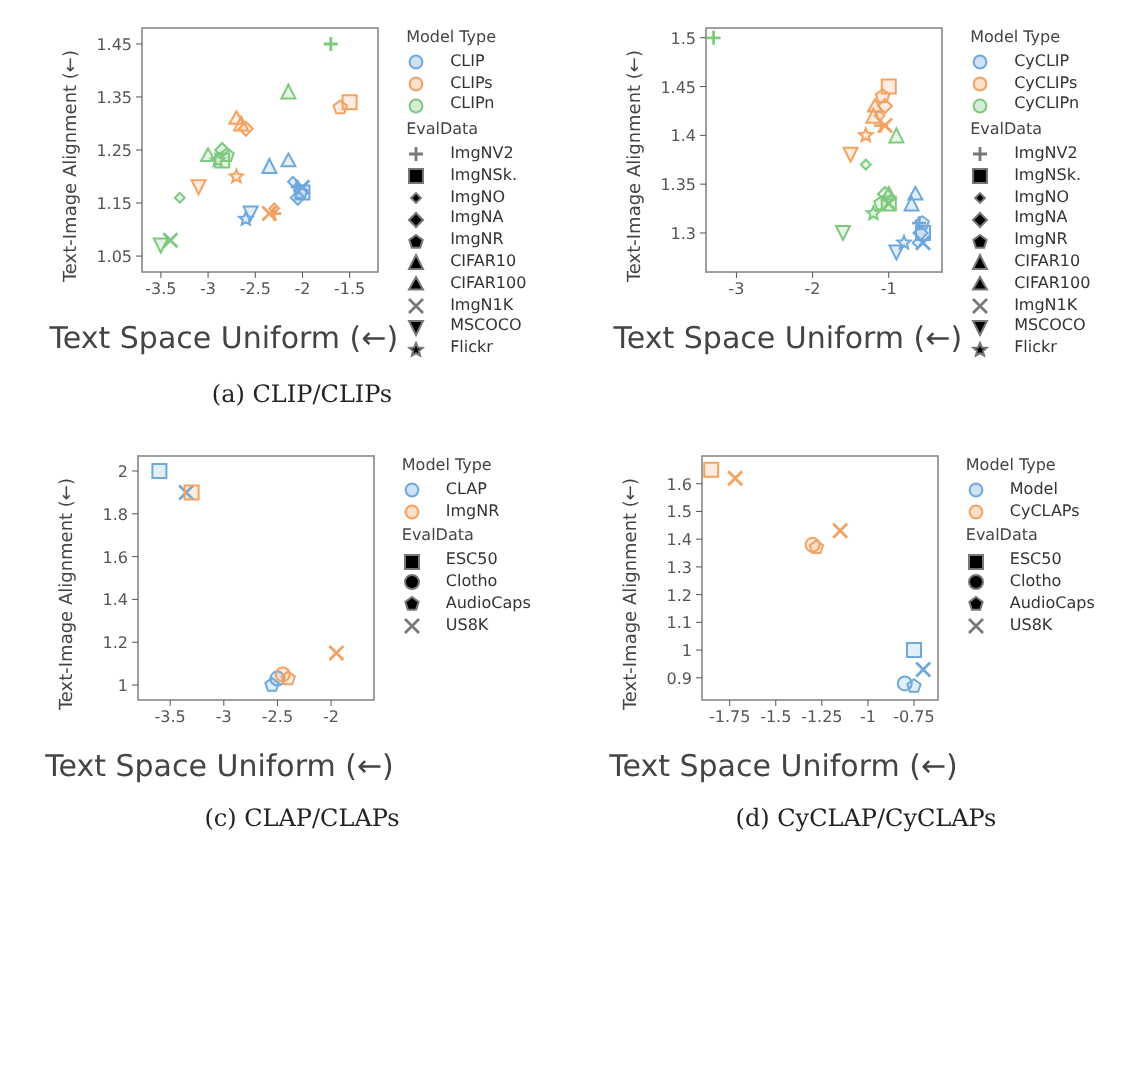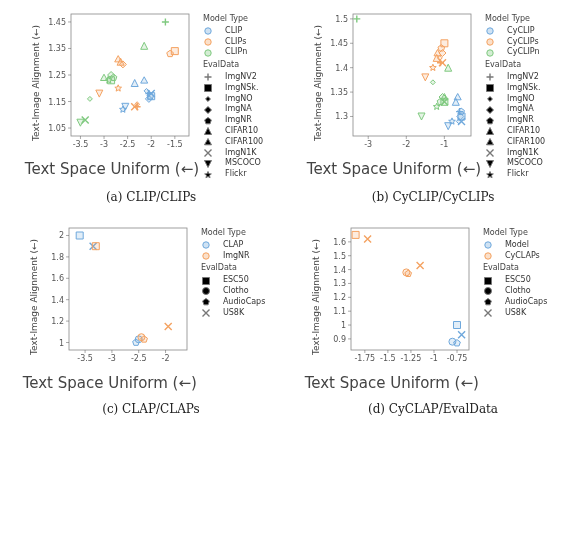--- a/index.html
+++ b/index.html
@@ -529,21 +529,20 @@
             <span>MSCOCO</span>
           </div>
           <div class="row">
             <svg width="10" height="10" viewBox="-5 -5 10 10">
               <path d="M 0.00 -3.50 L 0.93 -1.27 L 3.33 -1.08 L 1.50 0.49 L 2.06 2.83 L 0.00 1.57 L -2.06 2.83 L -1.50 0.49 L -3.33 -1.08 L -0.93 -1.27 Z" stroke="#777" stroke-width="1" fill="#77733"></path>
             </svg>
             <span>Flickr</span>
           </div>
         </div>
     </div>
-    <div class="caption">(b) CyCLIP/CyCLIPs</div>
   </div>
   <div class="panel">
     <div class="plot-wrap">
       <div class="axes-area">
         <div class="plot-row">
           <div class="ylabel">Text-Image Alignment (←)</div>
           <svg class="plot" width="150" height="150" viewBox="0 0 150 150">
               <rect class="frame" x="28" y="6" width="118" height="122"></rect>
               <g class="tick">
                 <line x1="44.09090909090908" y1="128" x2="44.09090909090908" y2="131"></line>
@@ -780,15 +779,15 @@
             <span>AudioCaps</span>
           </div>
           <div class="row">
             <svg width="10" height="10" viewBox="-5 -5 10 10">
               <path d="M -3.5 -3.5 L 3.5 3.5 M -3.5 3.5 L 3.5 -3.5" stroke="#777" stroke-width="1.4" fill="none"></path>
             </svg>
             <span>US8K</span>
           </div>
         </div>
     </div>
-    <div class="caption">(d) CyCLAP/EvalData</div>
+    <div class="caption">(d) CyCLAP/CyCLAPs</div>
   </div>
 </div>
 
 </body></html>

